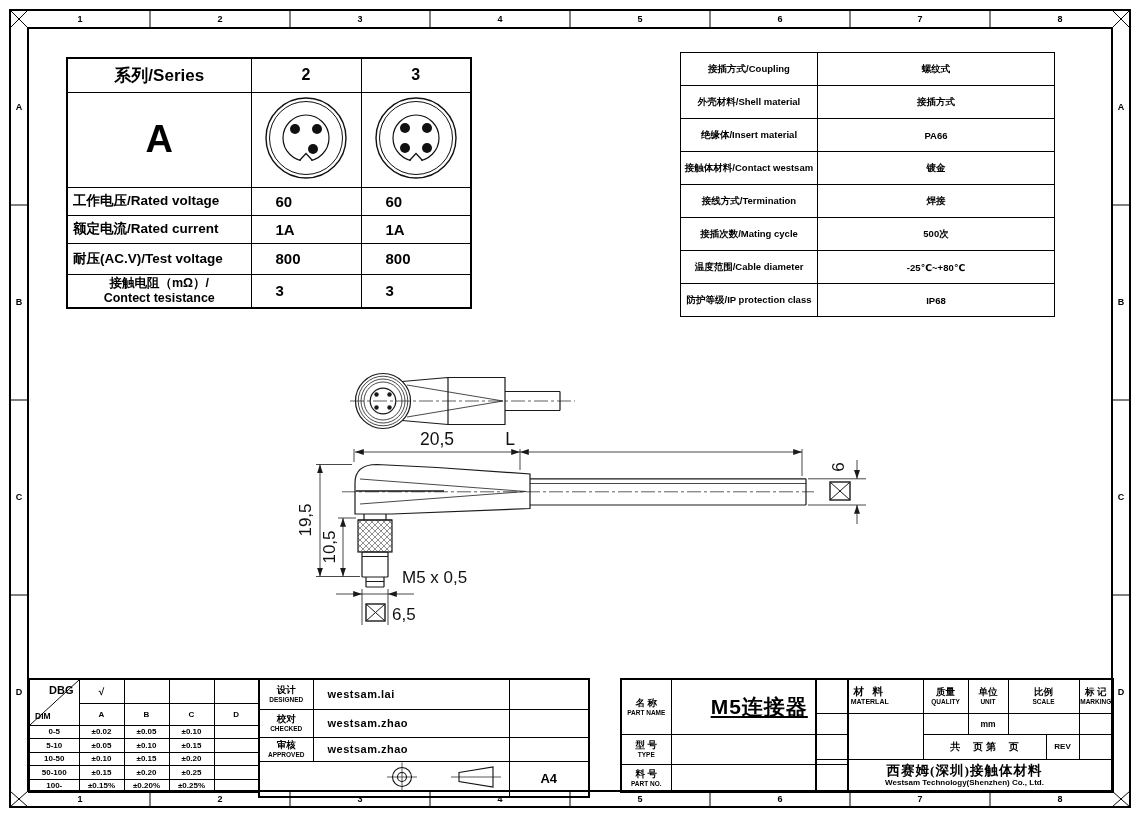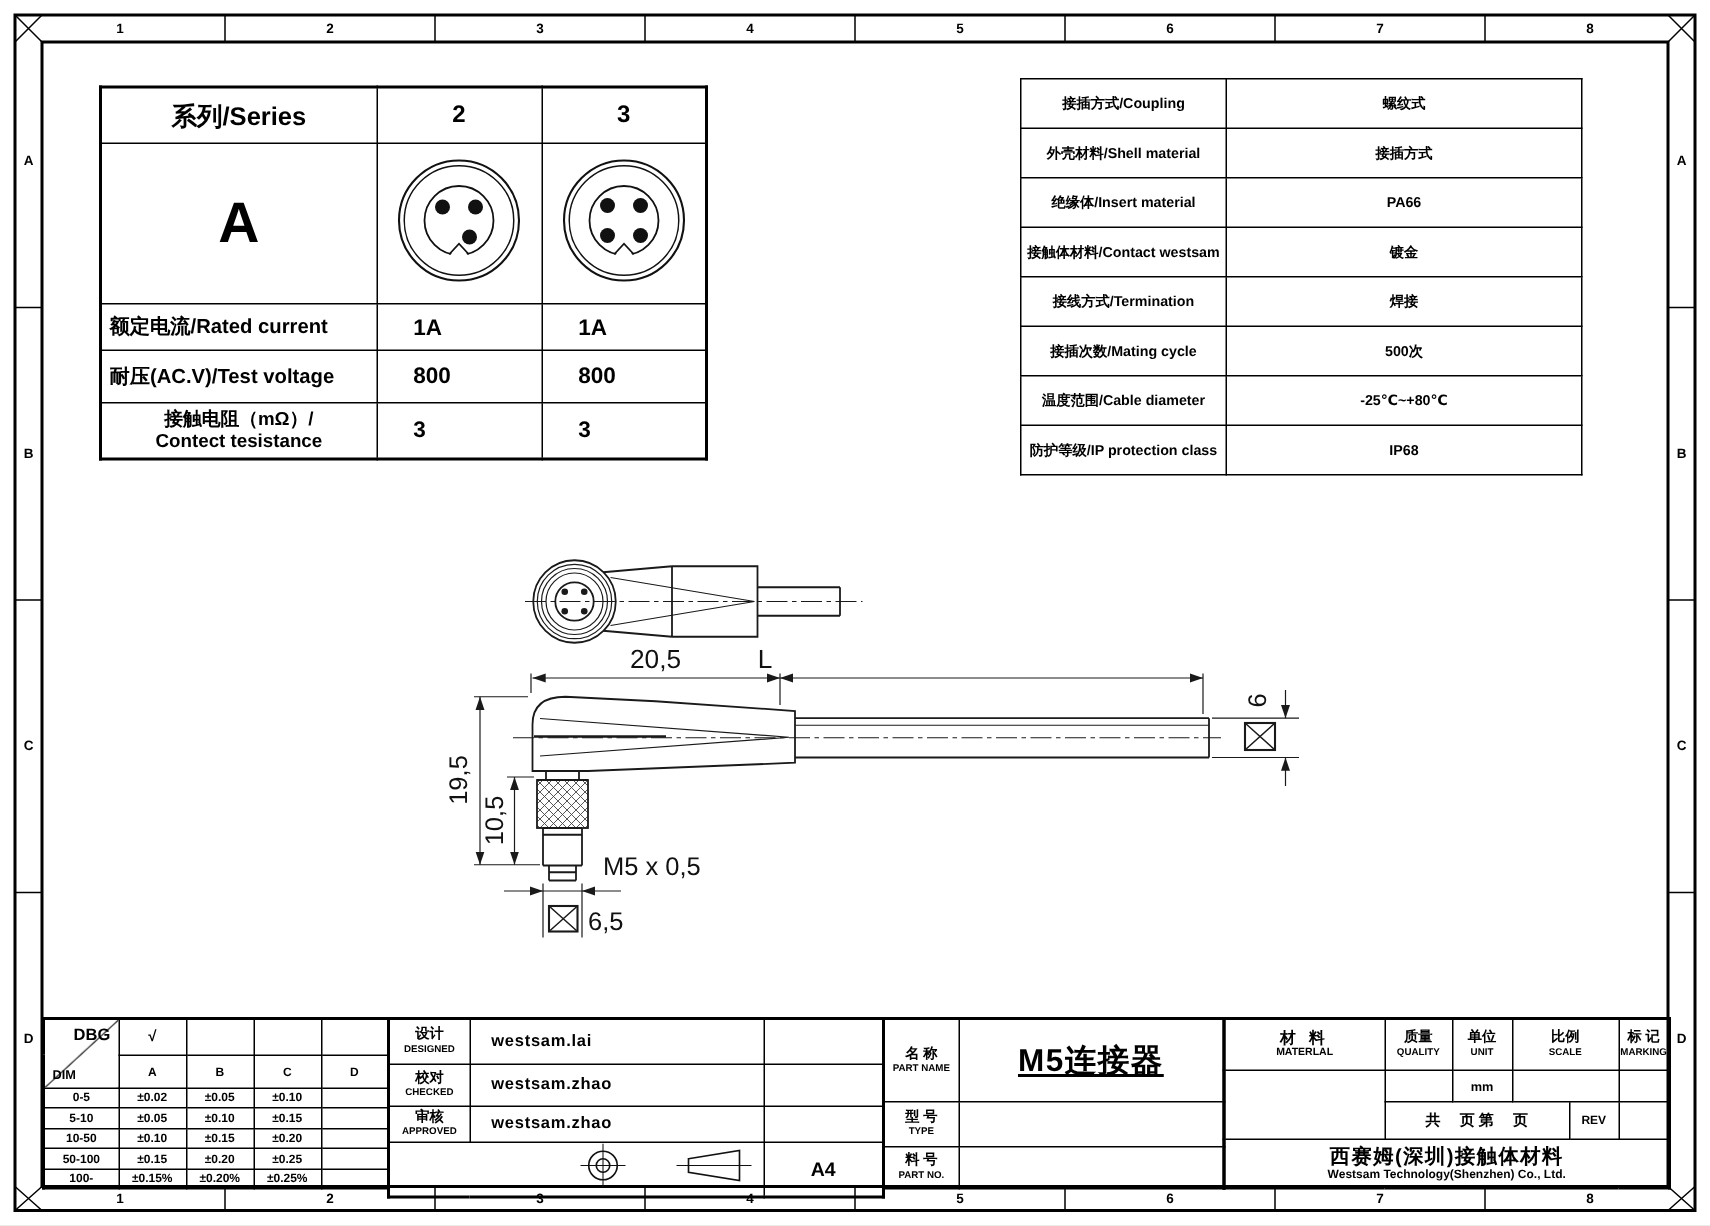--- a/index.html
+++ b/index.html
@@ -16,21 +16,21 @@
   .two-line{font-size:12.5px;line-height:1.2;white-space:nowrap;}
   
   #spec-table td{font-size:9.5px;}
   
   #tol-table td{font-size:8px;}
   .diag{position:relative;background:linear-gradient(to bottom right,
         transparent calc(50% - 0.7px),#000 50%,transparent calc(50% + 0.7px));}
   .diag .t{position:absolute;top:4px;right:5px;font-size:11px;}
   .diag .b{position:absolute;bottom:4px;left:5px;font-size:8.5px;}
   
-  .cn{font-size:9.5px;line-height:1.15;}
+  .cn{font-size:9.5px;line-height:1.15;font-family:Liberation Serif, serif;}
   .en{font-size:6.5px;line-height:1.1;}
   .so-value{text-align:left !important;padding-left:14px !important;font-size:11px;letter-spacing:.5px;}
   .bigname{font-size:21px;letter-spacing:1px;text-decoration:underline;}
   .company .cn{font-size:13.5px;letter-spacing:1px;}
   .company .en{font-size:8px;}
   svg text{font-family:"Liberation Sans","DejaVu Sans",sans-serif;fill:#111;}
   .thin{stroke:#1a1a1a;stroke-width:.8;fill:none;}
   .mid{stroke:#1a1a1a;stroke-width:1.2;fill:none;}
   .thick{stroke:#1a1a1a;stroke-width:1.6;fill:none;}
   .cl{stroke:#1a1a1a;stroke-width:.7;fill:none;stroke-dasharray:14 3 3 3;}
@@ -125,20 +125,25 @@
           <g fill="#111">
                 <circle cx="-11" cy="-10" r="5"></circle>
                 <circle cx="11" cy="-10" r="5"></circle>
                 <circle cx="-11" cy="10" r="5"></circle>
                 <circle cx="11" cy="10" r="5"></circle>
               </g>
         </svg>
       </td>
     </tr>
     <tr style="height:28px">
+      <td class="rowlab">工作电压/Rated voltage</td>
+      <td class="val">60</td>
+      <td class="val">60</td>
+    </tr>
+    <tr style="height:28px">
       <td class="rowlab">额定电流/Rated current</td>
       <td class="val">1A</td>
       <td class="val">1A</td>
     </tr>
     <tr style="height:31px">
       <td class="rowlab">耐压(AC.V)/Test voltage</td>
       <td class="val">800</td>
       <td class="val">800</td>
     </tr>
     <tr style="height:34px">
@@ -371,21 +376,21 @@
               <path d="M199,10.5 L233,5 L233,25 L199,19.5 Z" stroke-width="1.1"></path>
               <path d="M191,15 L241,15" stroke-width="0.7"></path>
             </g>
           </svg>
         </td>
         <td style="font-size:13px">A4</td>
       </tr>
     </tbody>
       </table>
 
-    <table class="abs" style="left:560px;top:0;width:227px;height:113px;border:2px solid #000">
+    <table class="abs" style="left:592px;top:0;width:227px;height:113px;border:2px solid #000">
       <colgroup>
           <col style="width:50px">
           <col style="width:177px">
         </colgroup>
       <tbody>
           <tr style="height:55px">
         <td>
               <div class="cn">名 称</div>
               <div class="en">PART NAME</div>
             </td>

